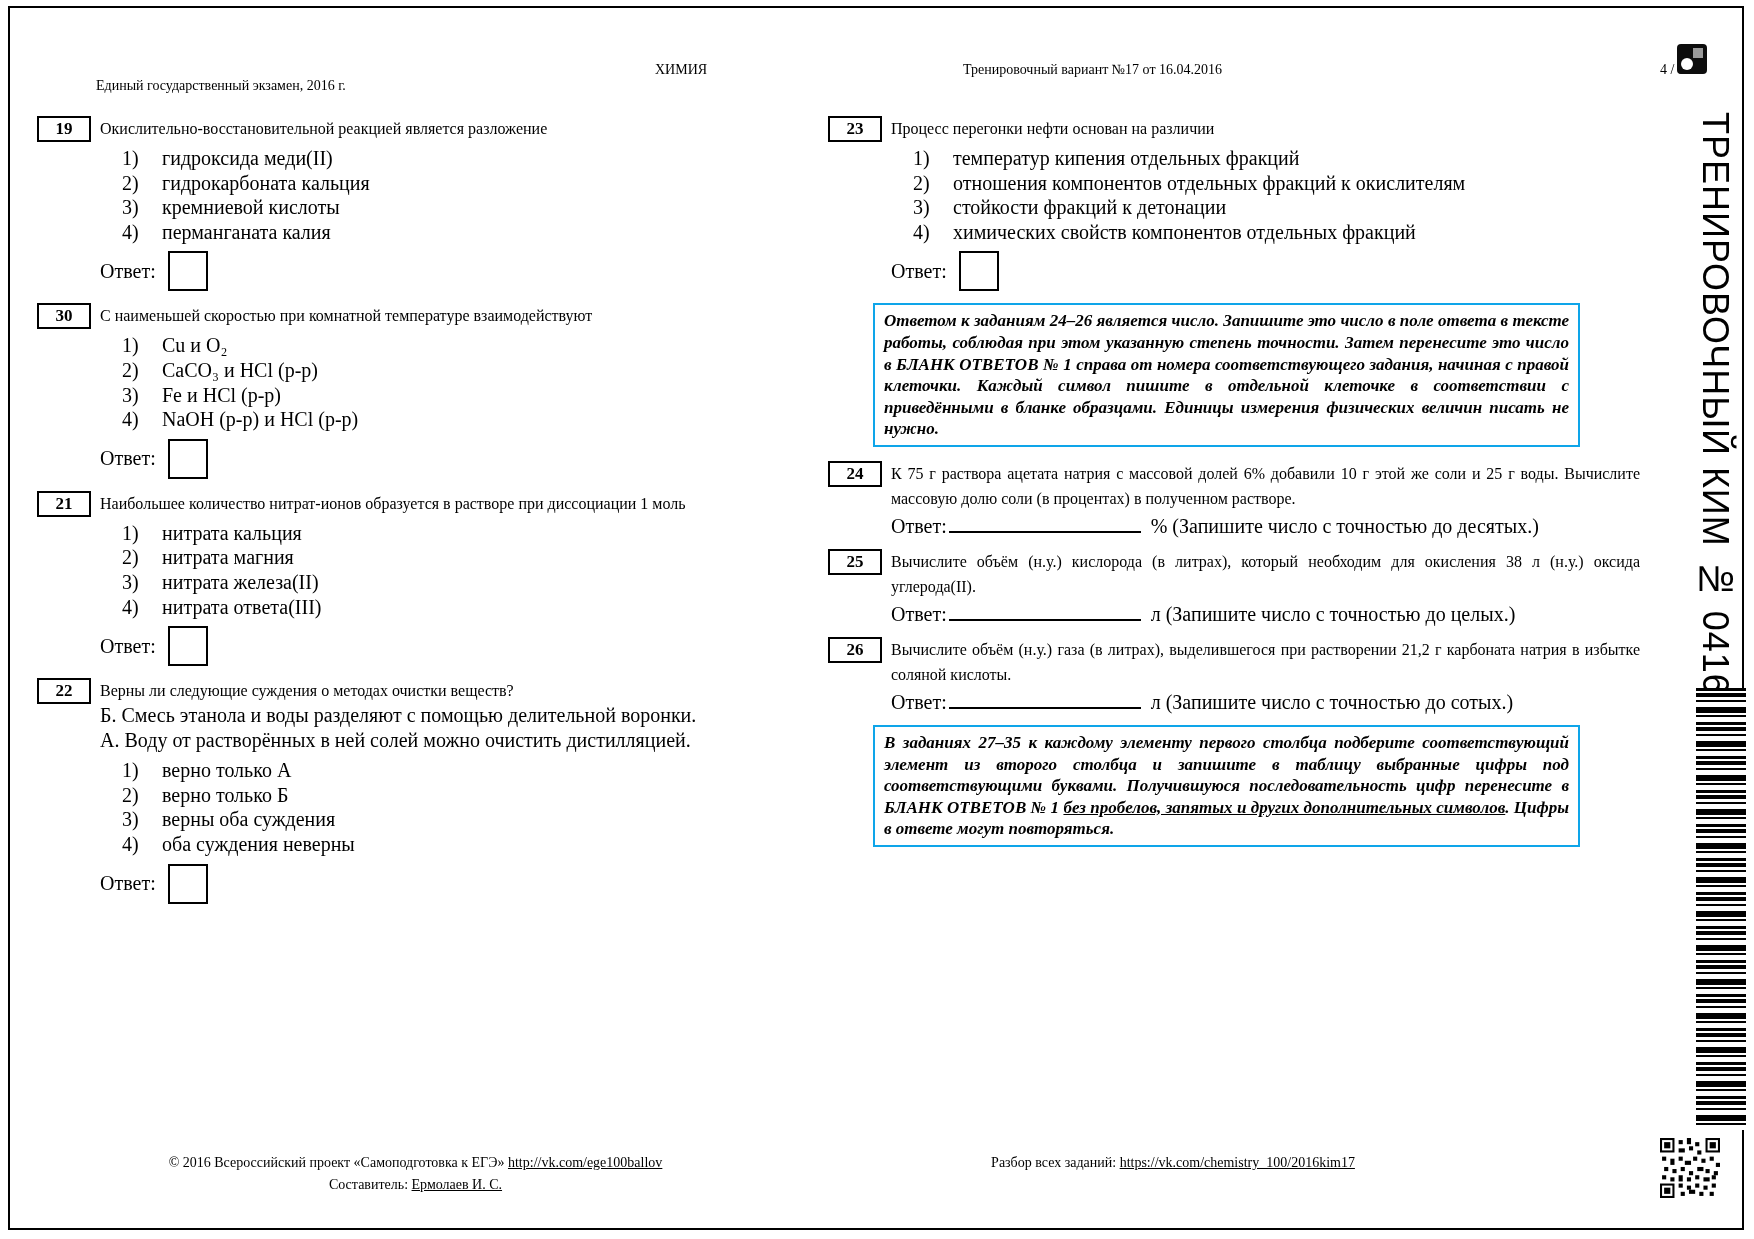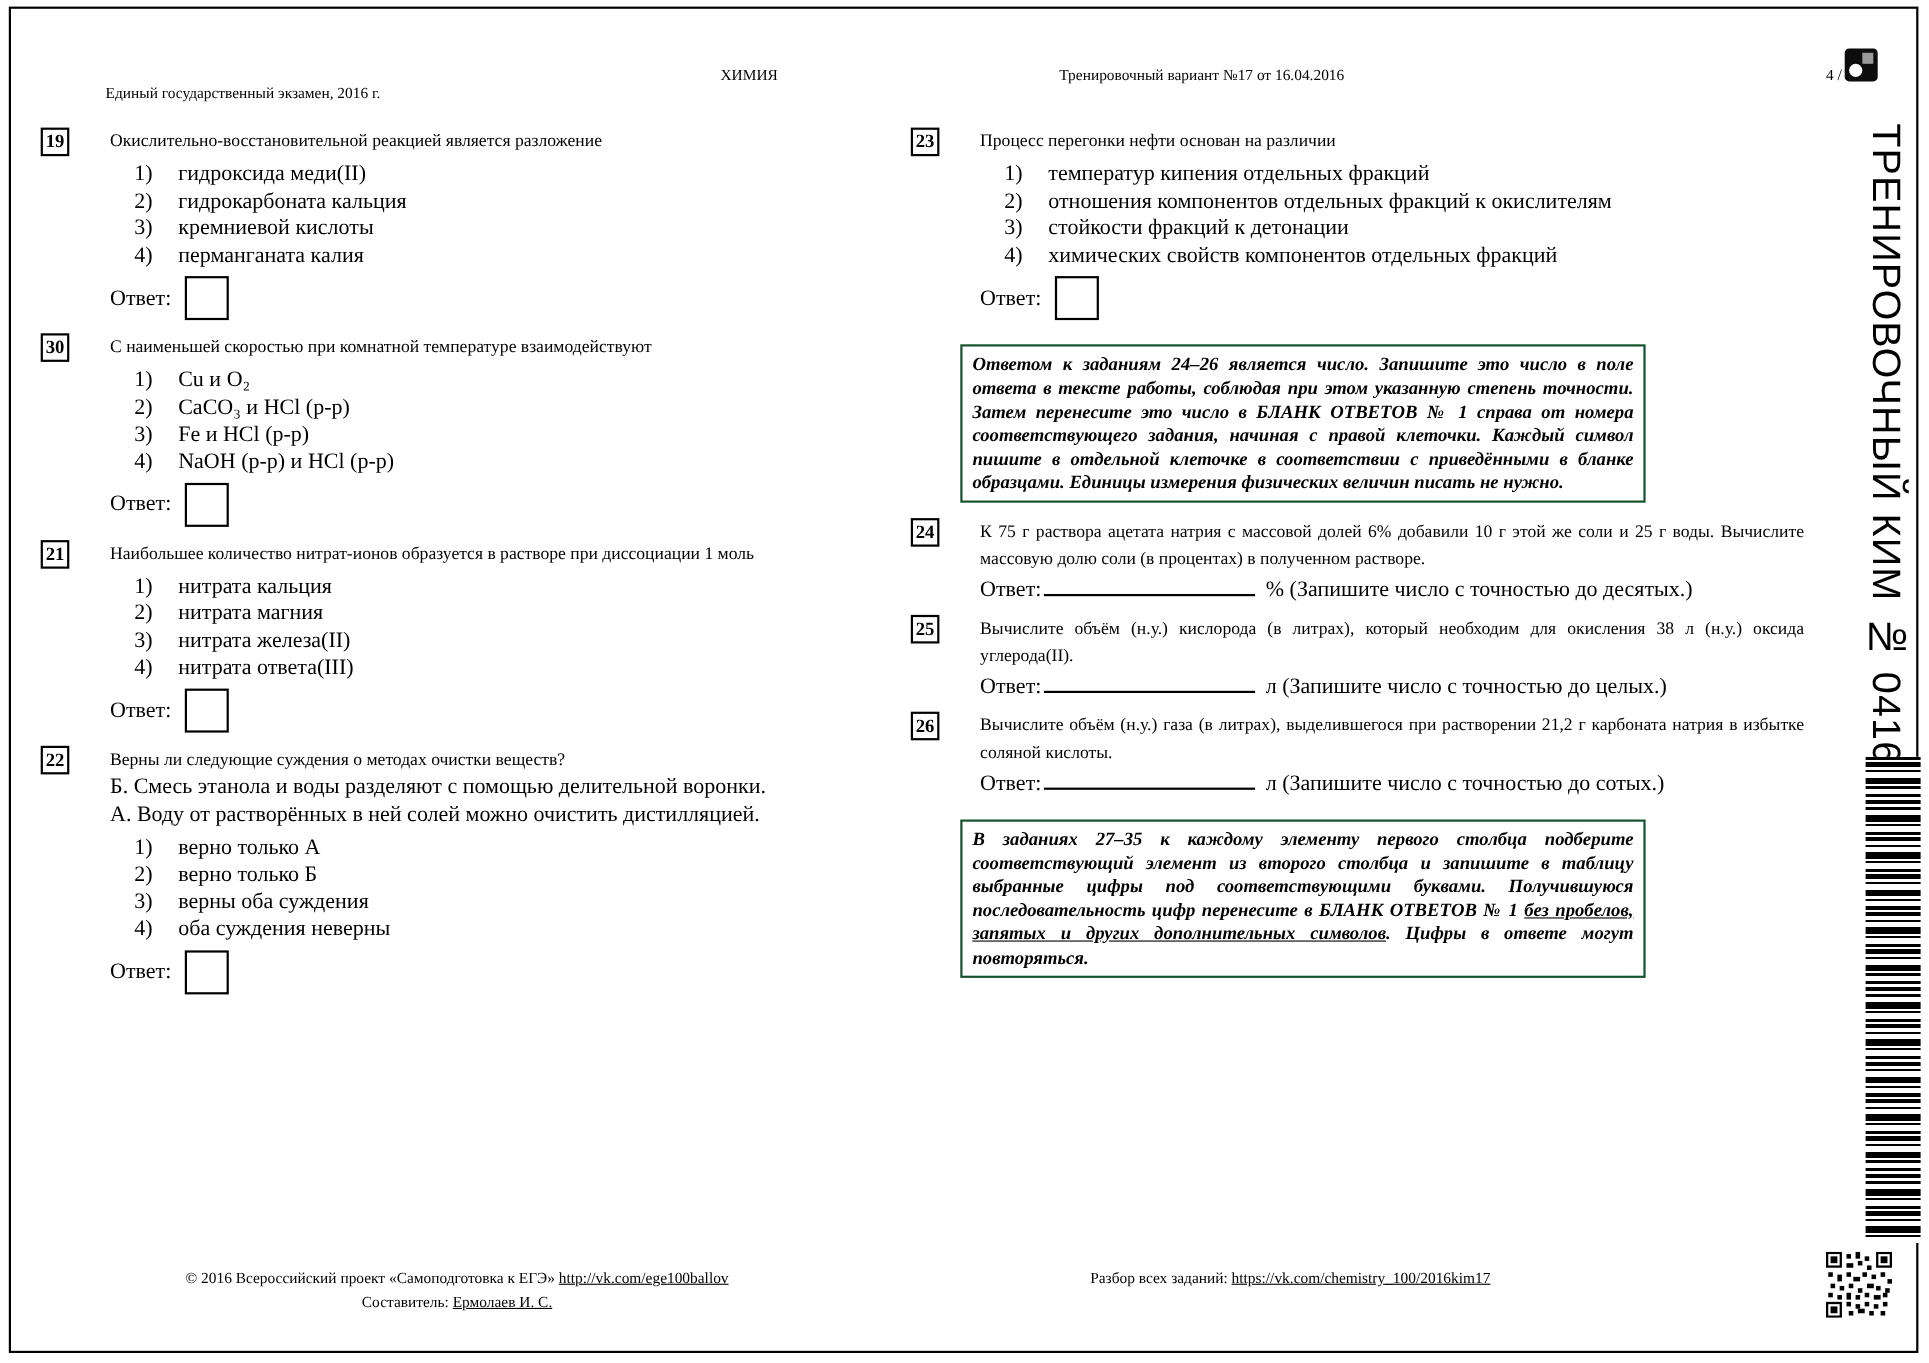--- a/index.html
+++ b/index.html
@@ -21,39 +21,39 @@
   .logo-icon::after{content:"";position:absolute;left:4px;bottom:4px;width:12px;height:12px;background:#fff;border-radius:50%;}
   .logo-icon::before{content:"";position:absolute;right:4px;top:4px;width:10px;height:10px;background:#9a9a9a;}
 
   
   .col{position:absolute;top:116px;}
   .col-left{left:37px;width:757px;}
   .col-right{left:828px;width:812px;}
 
   .question{display:grid;grid-template-columns:46px 1fr;column-gap:17px;}
   .qnum{
-    width:26px;height:26px;border:2px solid #000;box-sizing:border-box;
+    width:54px;height:26px;border:2px solid #000;box-sizing:border-box;
     display:flex;align-items:center;justify-content:center;
     font-weight:bold;font-size:17px;
   }
   .qbody{min-width:0;}
   .qtext{font-size:16px;line-height:25px;}
   .just{text-align:justify;}
   .statement{font-size:20px;line-height:25px;}
   .opts{margin:5px 0 0 22px;}
   .opt{display:grid;grid-template-columns:40px 1fr;font-size:20px;line-height:24.6px;}
   .answer-row{display:flex;align-items:center;gap:12px;margin:7px 0 12px;font-size:20px;}
   .ans-box{width:40px;height:40px;border:2px solid #000;box-sizing:border-box;background:#fff;flex:0 0 auto;}
   .answer-line{font-size:20px;line-height:25px;margin:3px 0 10px;}
   .blank{display:inline-block;width:192px;border-bottom:2px solid #000;height:14px;margin:0 2px;}
   .suffix{margin-left:8px;}
 
   .note-box{
-    border:2px solid #14532d;box-sizing:border-box;
-    width:623px;margin:10px 0 14px 45px;padding:5px 9px;
+    border:2px solid #0ea5e9;box-sizing:border-box;
+    width:707px;margin:0 0 14px 45px;padding:5px 9px;
     font-weight:bold;font-style:italic;font-size:17px;line-height:21.6px;
     text-align:justify;
   }
   .u{text-decoration:underline;}
 
   
   .kim-text{
     position:absolute;top:112px;left:1694px;
     writing-mode:vertical-rl;white-space:nowrap;
     font-family:"Liberation Sans","DejaVu Sans",sans-serif;

